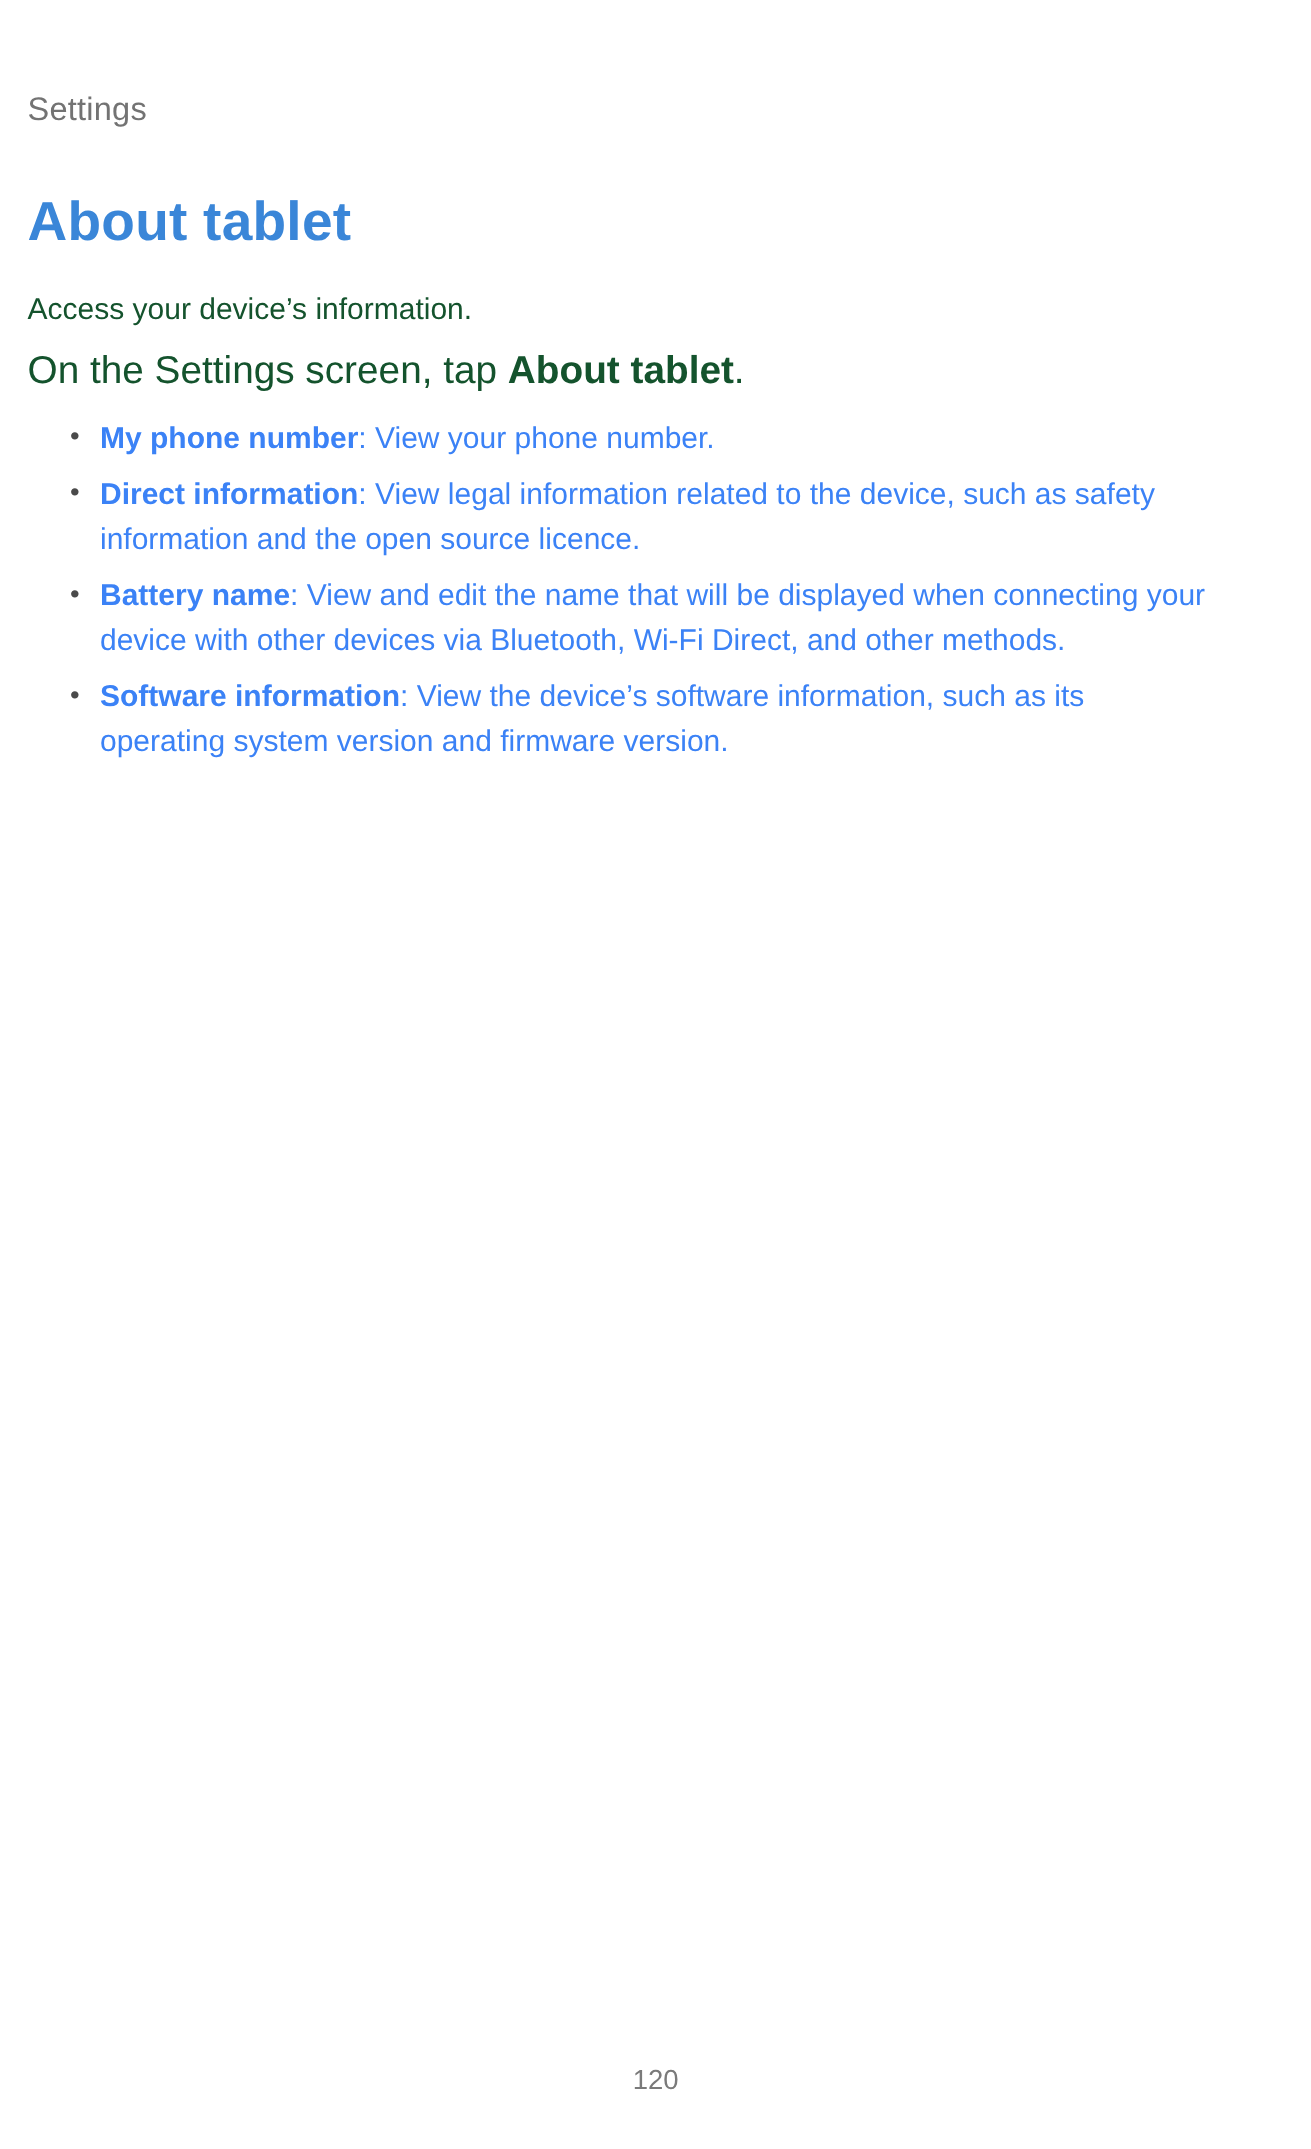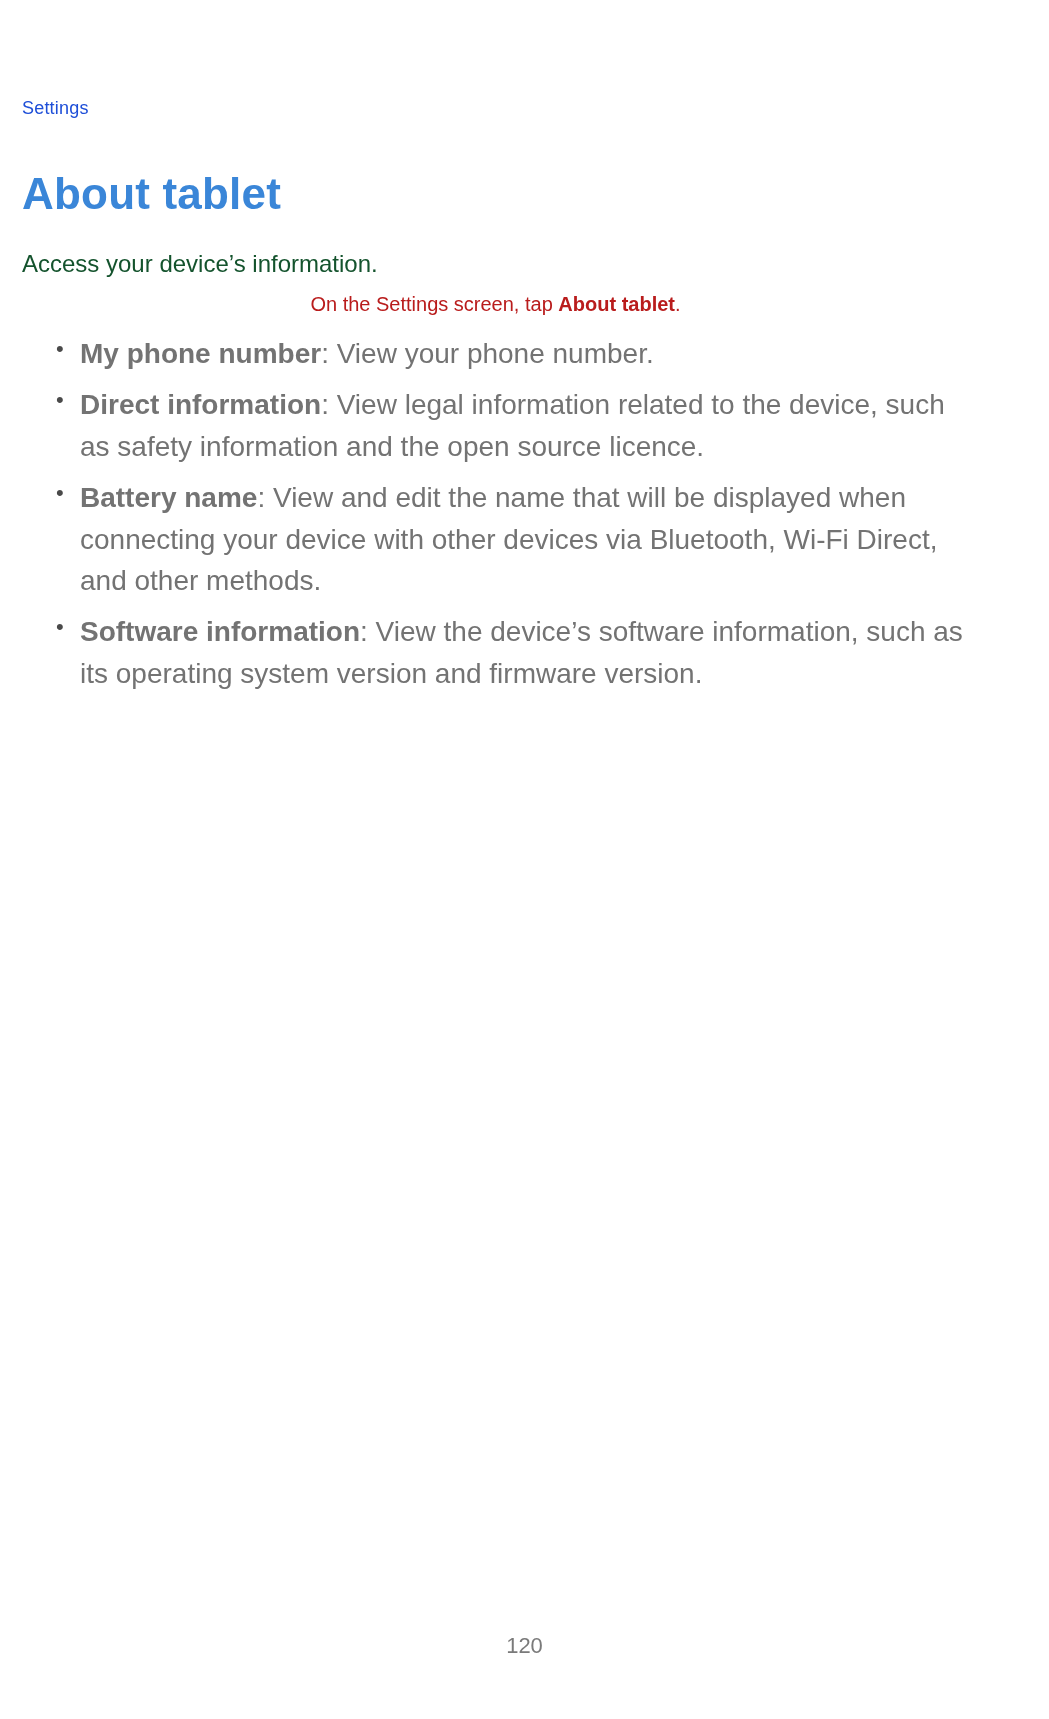--- a/index.html
+++ b/index.html
@@ -15,75 +15,73 @@
       color: #4a4a4a;
       position: relative;
     }
     .page {
       width: 100%;
       height: 100%;
       padding: 72px 80px 0 22px;
       position: relative;
     }
     .breadcrumb {
-      font-size: 18px;
-      color: #1d4ed8;
+      font-size: 26px;
+      color: #737373;
       letter-spacing: 0.2px;
       margin-bottom: 50px;
-      margin-top: 26px;
     }
     .page-title {
       font-size: 44px;
       font-weight: 700;
       color: #3a86d8;
       letter-spacing: 0.2px;
       margin-bottom: 28px;
     }
     .intro-line {
       font-size: 24px;
       color: #14532d;
       line-height: 1.45;
       margin-bottom: 8px;
     }
     .instruction-line {
-      font-size: 20px;
-      color: #b91c1c;
+      font-size: 31px;
+      color: #14532d;
       line-height: 1.45;
       margin-bottom: 14px;
-      text-align: center;
     }
     .instruction-line .bold-inline {
       font-weight: 700;
     }
     ul.bullet-list {
       list-style: none;
       padding-left: 34px;
     }
     ul.bullet-list li {
       position: relative;
-      font-size: 28px;
-      color: #737373;
+      font-size: 24px;
+      color: #3b82f6;
       line-height: 1.48;
       margin-bottom: 10px;
       padding-left: 24px;
     }
     ul.bullet-list li::before {
       content: "•";
       position: absolute;
       left: 0;
       top: 0;
       font-size: 22px;
       color: #4a4a4a;
     }
     .term {
       font-weight: 700;
     }
     .page-number {
       position: absolute;
-      bottom: 60px;
+      bottom: 42px;
       left: 0;
       width: 100%;
       text-align: center;
       font-size: 22px;
       color: #7a7a7a;
     }
   </style>
 </head>
 <body>
 

